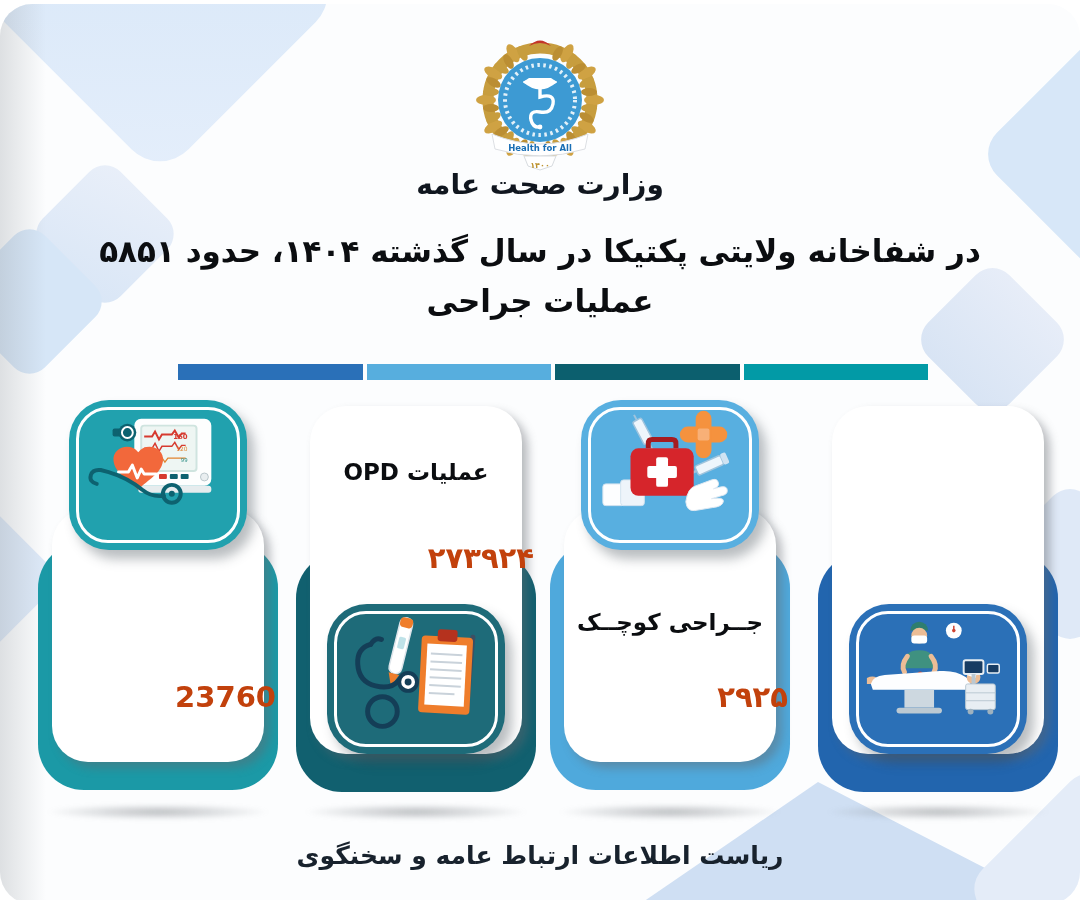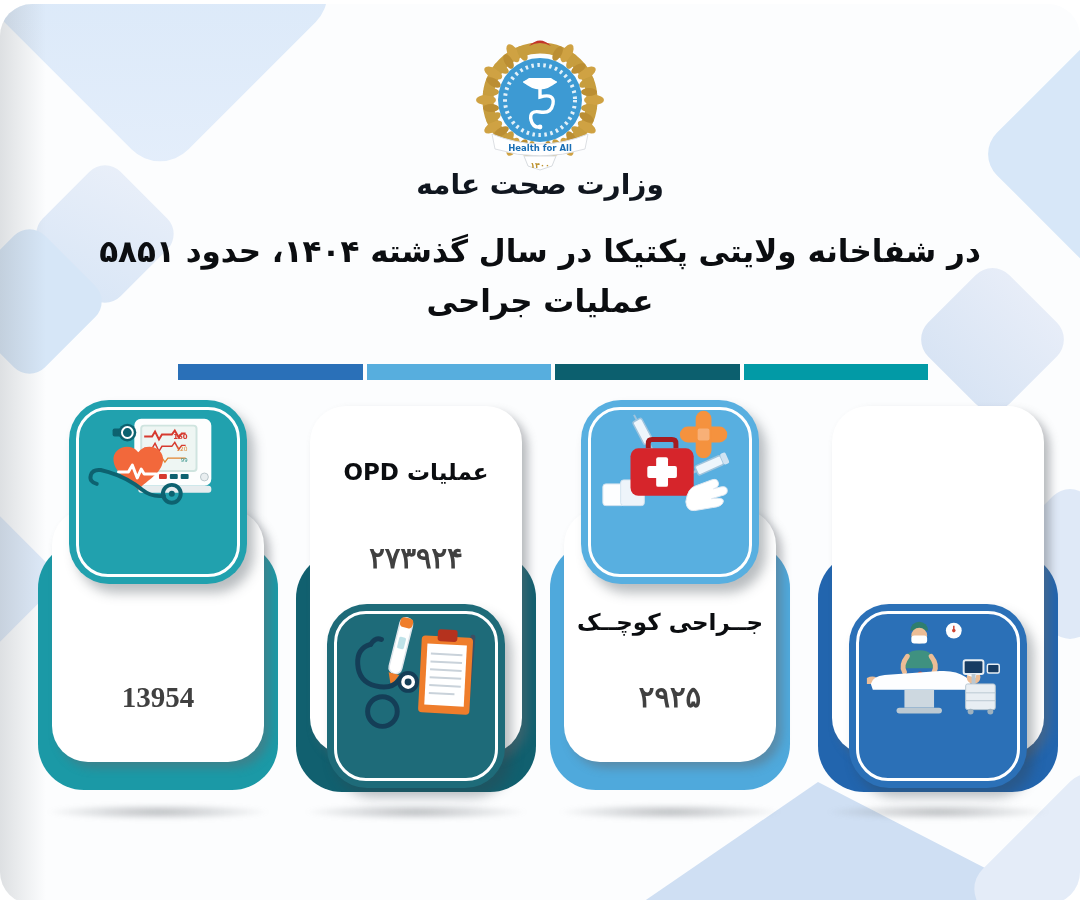--- a/index.html
+++ b/index.html
@@ -41,30 +41,30 @@
   .ground{position:absolute;left:8px;right:8px;top:412px;height:16px;border-radius:50%;
     background:radial-gradient(ellipse at center,rgba(125,130,135,.50) 0%,rgba(125,130,135,0) 72%);
     filter:blur(2px);z-index:0;}
   .back{position:absolute;left:-2px;right:-2px;border-radius:46px;z-index:1;}
   .icon-top .back{top:150px;bottom:34px;}
   .icon-bottom .back{top:160px;bottom:32px;}
   .white{position:absolute;left:12px;right:12px;background:#fff;border-radius:36px;z-index:2;
     box-shadow:6px 6px 10px rgba(100,105,110,.45);}
   .icon-top .white{top:117px;height:253px;}
   .icon-bottom .white{top:14px;height:348px;}
-  .tile{position:absolute;left:50%;transform:translateX(-50%);width:178px;height:184px;
+  .tile{position:absolute;left:50%;transform:translateX(-50%);width:178px;height:150px;
     border-radius:40px;z-index:3;box-shadow:7px 9px 12px rgba(55,65,75,.35);}
   .tile::after{content:"";position:absolute;inset:7px;border:3px solid #fff;border-radius:32px;}
   .icon-top .tile{top:8px;}
   .icon-bottom .tile{top:212px;}
   .tile svg{position:absolute;left:10px;top:10px;}
   .card .label{position:absolute;left:0;width:100%;text-align:center;z-index:4;
     font-size:23px;font-weight:700;color:#0b0d10;line-height:36px;}
-  .card .value{position:absolute;left:0;width:100%;text-align:center;z-index:4;
-    font-size:29px;font-weight:700;color:#404040;line-height:40px;font-family:Liberation Serif, serif;}
+  .card .value{position:absolute;left:0;width:100%;text-align:right;z-index:4;
+    font-size:29px;font-weight:700;color:#c2410c;line-height:40px;}
   .icon-top .label{top:212px;}  .icon-top .value{top:285px;}
   .icon-bottom .label{top:62px;} .icon-bottom .value{top:146px;}
   
   .footer-callig{left:0;top:830px;width:100%;text-align:center;z-index:4;
     font-size:25px;font-weight:600;color:#18222d;line-height:44px;letter-spacing:1px;}
 </style>
 </head>
 <body>
 
 <div class="canvas">
@@ -153,21 +153,21 @@
         <rect x="34" y="18" width="10" height="8" rx="2" fill="#0d6270"></rect>
         <circle cx="49" cy="22" r="9" fill="#0d6270"></circle>
         <circle cx="49" cy="22" r="5.5" fill="none" stroke="#fff" stroke-width="2"></circle>
         <path d="M60 42 c-8 -11 -27 -5 -25 9 c2 13 15 18 25 29 c10 -11 23 -16 25 -29 c2 -14 -17 -20 -25 -9 z" fill="#f2683b"></path>
         <path d="M40 62 h10 l4 -7 5 13 4 -9 3 5 h12" stroke="#fff" stroke-width="3" fill="none" stroke-linecap="round" stroke-linejoin="round"></path>
         <path d="M18 74 q-8 -2 -6 -9 q2 -6 10 -5 l8 2 q20 6 34 18 q10 8 22 6" stroke="#0d6270" stroke-width="4" fill="none" stroke-linecap="round"></path>
         <circle cx="94" cy="84" r="9" fill="none" stroke="#0d6270" stroke-width="4"></circle>
         <circle cx="94" cy="84" r="3" fill="#0d6270"></circle>
       </svg>
     </div>
-    <div class="value">13954</div>
+    <div class="value">23760</div>
   </div>
 
   <div class="card c2 icon-bottom">
     <div class="ground"></div>
     <div class="back" style="background: rgb(17, 96, 111);"></div>
     <div class="white"></div>
     <div class="tile" style="background: rgb(30, 107, 121);">
       <svg width="158" height="130" viewBox="0 0 160 130">
         <rect x="132" y="20" width="5" height="76" rx="2.5" fill="#3d4f63" transform="rotate(5 134 58)"></rect>
         <g transform="rotate(3 110 60)">
@@ -261,14 +261,15 @@
         <rect x="114" y="60" width="4" height="10" fill="#b9c8d2"></rect>
         <rect x="108" y="70" width="30" height="26" rx="2" fill="#e8eef3" stroke="#b9c8d2"></rect>
         <line x1="108" y1="79" x2="138" y2="79" stroke="#b9c8d2"></line>
         <line x1="108" y1="87" x2="138" y2="87" stroke="#b9c8d2"></line>
         <circle cx="113" cy="98" r="3" fill="#9fb2bf"></circle>
         <circle cx="133" cy="98" r="3" fill="#9fb2bf"></circle>
       </svg>
     </div>
   </div>
 
+  <div class="abs footer-callig">ریاست اطلاعات ارتباط عامه و سخنگوی</div>
 
 </div>
 
 </body></html>

